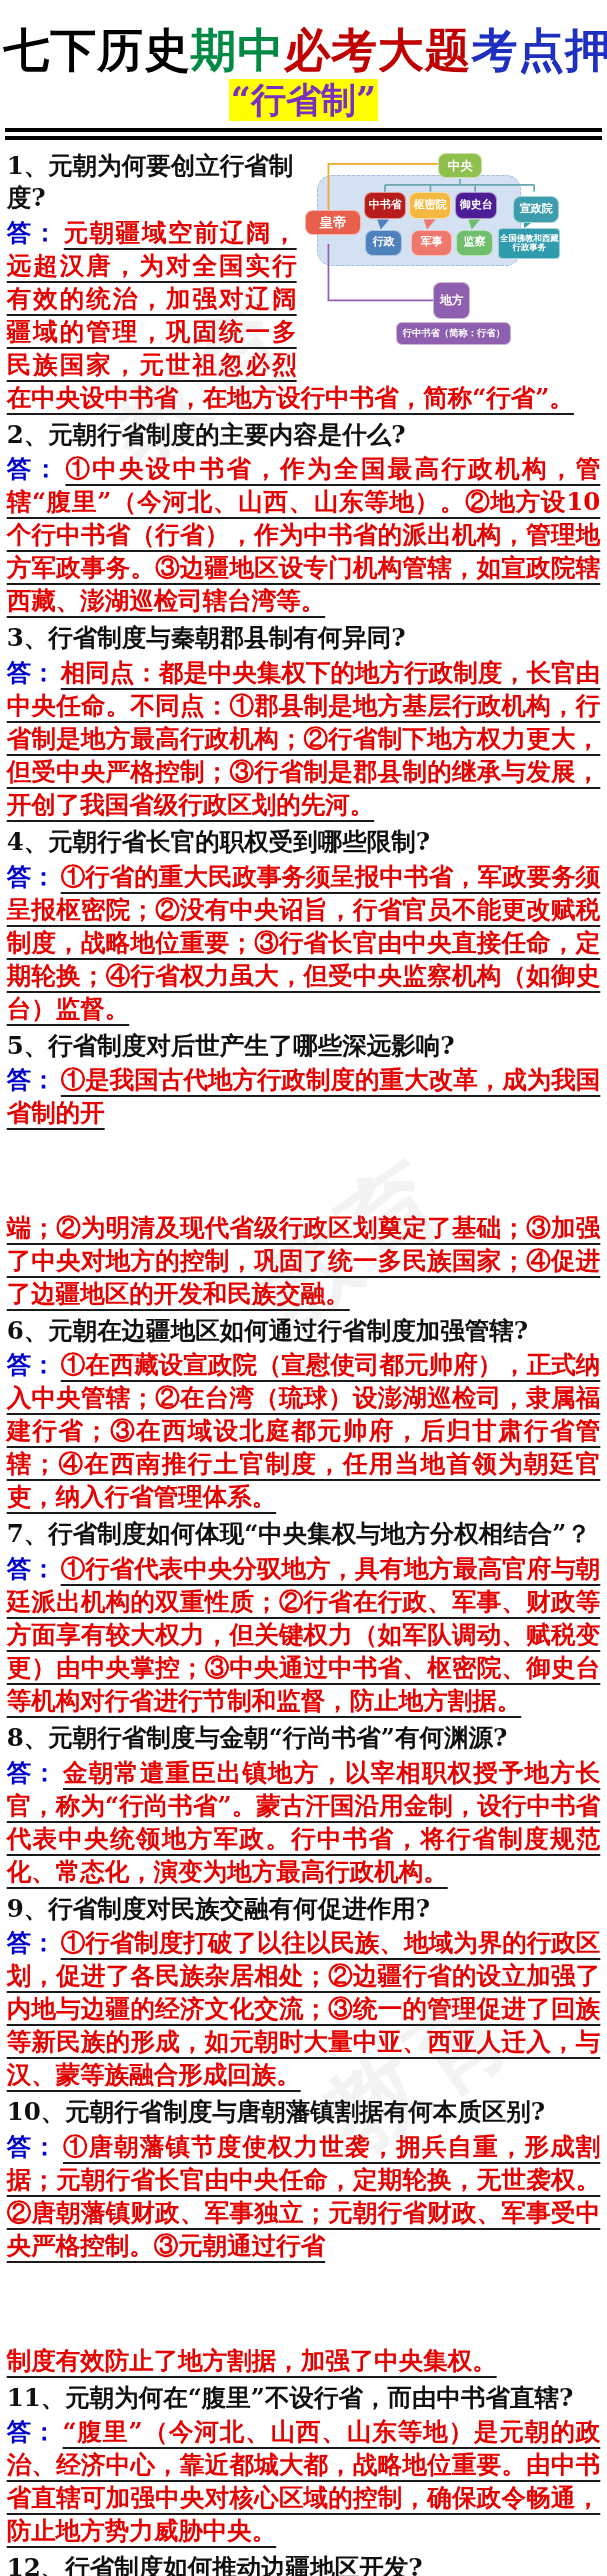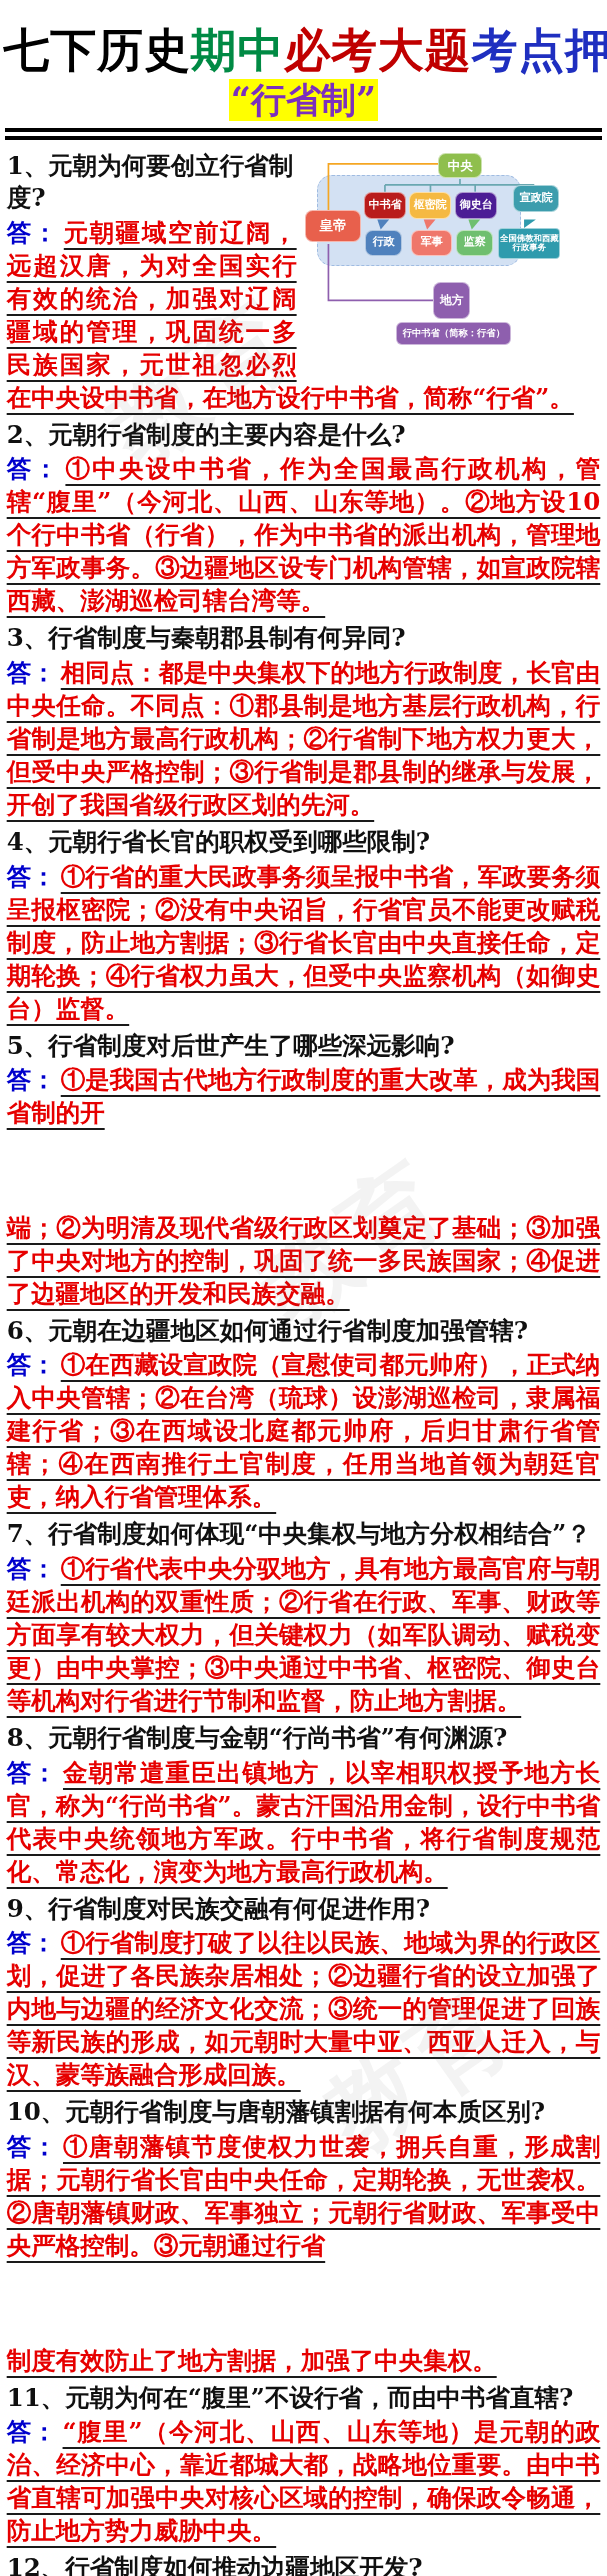--- a/index.html
+++ b/index.html
@@ -106,25 +106,25 @@
       <polyline points="274,39 274,47" fill="none" stroke="#6aa7b0" stroke-width="2"></polyline>
 
       <polyline points="30,109 30,176 154,176" fill="none" stroke="#8e5fae" stroke-width="2"></polyline>
 
       <polygon points="88,80 102,80 92,92" fill="#4f81bd"></polygon>
       <polygon points="143,80 157,80 147,92" fill="#ef776b"></polygon>
       <polygon points="196,80 210,80 200,92" fill="#6fbf6f"></polygon>
       <polygon points="262,80 276,80 262,90" fill="#2f9bad"></polygon>
     </svg>
     <div class="dg-node" style="left: 135px; top: 1.7px; width: 44px; height: 25px; background: rgb(143, 191, 77);">中央</div>
-    <div class="dg-node" style="left: 1.7px; top: 58px; width: 56px; height: 32px; font-size: 13.5px; background: rgb(232, 96, 76);">皇帝</div>
+    <div class="dg-node" style="left: 1.7px; top: 58px; width: 56px; height: 25px; font-size: 13.5px; background: rgb(232, 96, 76);">皇帝</div>
     <div class="dg-node" style="left: 61px; top: 40px; width: 42px; height: 27px; font-size: 11px; background: #b91c1c;">中书省</div>
     <div class="dg-node" style="left: 106px; top: 40px; width: 42px; height: 27px; font-size: 11px; background: rgb(245, 185, 66);">枢密院</div>
     <div class="dg-node" style="left: 152px; top: 40px; width: 42px; height: 27px; font-size: 11px; background: #4c1d95;">御史台</div>
-    <div class="dg-node" style="left: 210px; top: 33px; width: 46px; height: 27px; font-size: 11px; background: rgb(61, 157, 173);">宣政院</div>
+    <div class="dg-node" style="left: 210px; top: 44px; width: 46px; height: 27px; font-size: 11px; background: rgb(61, 157, 173);">宣政院</div>
     <div class="dg-node" style="left: 62px; top: 78px; width: 37px; height: 26px; font-size: 11px; background: rgb(79, 129, 189);">行政</div>
     <div class="dg-node" style="left: 108px; top: 78px; width: 41px; height: 26px; font-size: 11px; background: rgb(239, 119, 107);">军事</div>
     <div class="dg-node" style="left: 153px; top: 78px; width: 37px; height: 26px; font-size: 11px; background: rgb(111, 191, 111);">监察</div>
     <div class="dg-node" style="left: 195px; top: 76px; width: 62px; height: 31px; font-size: 8.4px; border-radius: 4.2px; background: rgb(47, 155, 173);">全国佛教和西藏行政事务</div>
     <div class="dg-node" style="left: 130px; top: 130px; width: 37px; height: 37px; font-size: 11.8px; background: rgb(142, 95, 174);">地方</div>
     <div class="dg-node" style="left: 93px; top: 170px; width: 115px; height: 23.6px; font-size: 9.3px; border-radius: 5.9px; background: rgb(142, 95, 174);">行中书省（简称：行省）</div>
   </div>
       <p class="q-line">1、元朝为何要创立行省制度?</p>
       <div class="answers">
           <p class="a-line"><span class="a-prefix">答：</span><span class="a-body">元朝疆域空前辽阔，远超汉唐，为对全国实行有效的统治，加强对辽阔疆域的管理，巩固统一多民族国家，元世祖忽必烈在中央设中书省，在地方设行中书省，简称“行省”。</span></p>
@@ -141,21 +141,21 @@
     <div class="qa-item">
       <p class="q-line">3、行省制度与秦朝郡县制有何异同?</p>
       <div class="answers">
           <p class="a-line"><span class="a-prefix">答：</span><span class="a-body">相同点：都是中央集权下的地方行政制度，长官由中央任命。不同点：①郡县制是地方基层行政机构，行省制是地方最高行政机构；②行省制下地方权力更大，但受中央严格控制；③行省制是郡县制的继承与发展，开创了我国省级行政区划的先河。</span></p>
         </div>
     </div>
 
     <div class="qa-item">
       <p class="q-line">4、元朝行省长官的职权受到哪些限制?</p>
       <div class="answers">
-          <p class="a-line"><span class="a-prefix">答：</span><span class="a-body">①行省的重大民政事务须呈报中书省，军政要务须呈报枢密院；②没有中央诏旨，行省官员不能更改赋税制度，防止地方割据；③行省长官由中央直接任命，定期轮换；④行省权力虽大，但受中央监察机构（如御史台）监督。</span></p>
+          <p class="a-line"><span class="a-prefix">答：</span><span class="a-body">①行省的重大民政事务须呈报中书省，军政要务须呈报枢密院；②没有中央诏旨，行省官员不能更改赋税制度，战略地位重要；③行省长官由中央直接任命，定期轮换；④行省权力虽大，但受中央监察机构（如御史台）监督。</span></p>
         </div>
     </div>
 
     <div class="qa-item">
       <p class="q-line">5、行省制度对后世产生了哪些深远影响?</p>
       <div class="answers">
           <p class="a-line"><span class="a-prefix">答：</span><span class="a-body">①是我国古代地方行政制度的重大改革，成为我国省制的开</span></p>
           <div class="page-gap" style="height: 78px;"></div>
           <p class="a-line"><span class="a-body">端；②为明清及现代省级行政区划奠定了基础；③加强了中央对地方的控制，巩固了统一多民族国家；④促进了边疆地区的开发和民族交融。</span></p>
         </div>

